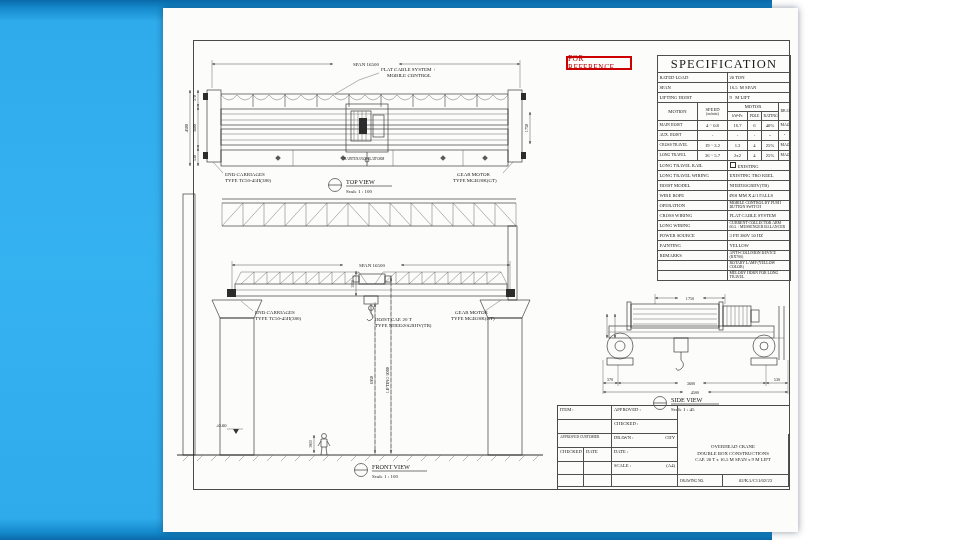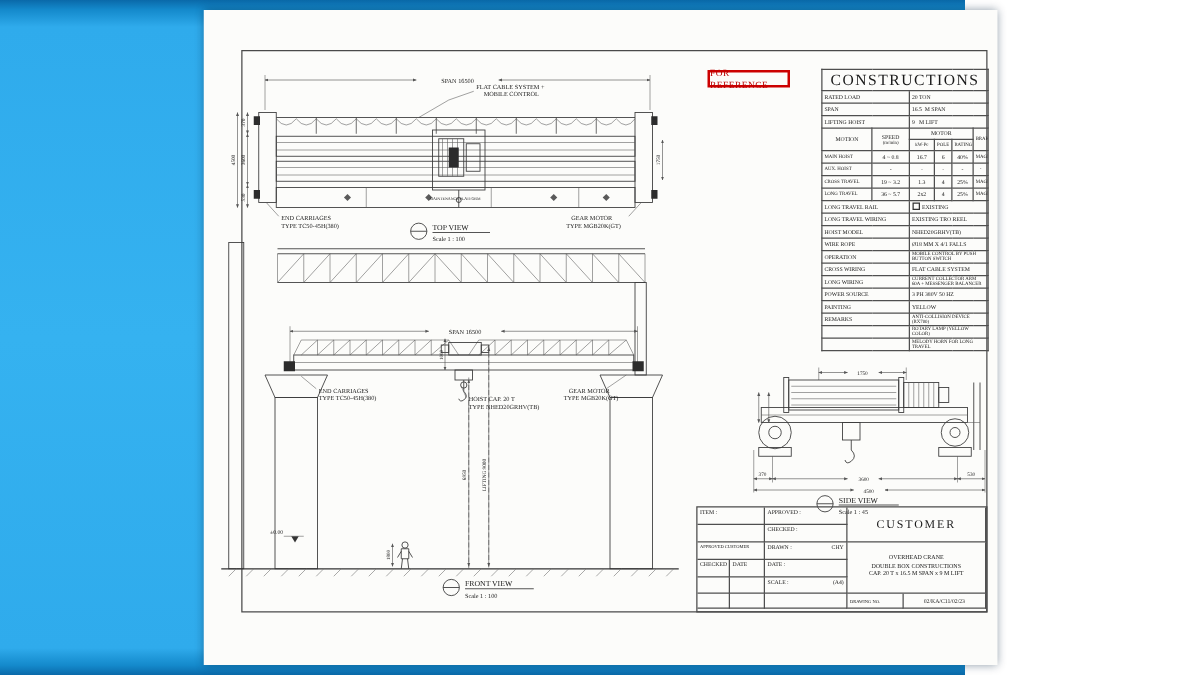--- a/index.html
+++ b/index.html
@@ -399,21 +399,21 @@
     <colgroup>
           <col style="width:40px">
           <col style="width:30px">
           <col style="width:20px">
           <col style="width:14px">
           <col style="width:17px">
           <col style="width:12px">
         </colgroup>
     <tbody>
           <tr>
-            <td class="tt" colspan="6">CONSTRUCTIONS</td>
+            <td class="tt" colspan="6">SPECIFICATION</td>
           </tr>
     <tr class="h10">
             <td colspan="2">RATED LOAD</td>
         <td colspan="4">20 TON</td>
           </tr>
     <tr class="h10">
             <td colspan="2">SPAN</td>
         <td colspan="4"><span>16.5</span>&nbsp;&nbsp;<span>M SPAN</span></td>
           </tr>
     <tr class="h10">
@@ -513,21 +513,20 @@
     <tr class="h10">
             <td colspan="2"></td>
         <td colspan="4" class="tiny">MELODY HORN FOR LONG TRAVEL</td>
           </tr>
   </tbody>
       </table>
 
   <div class="tblock">
     <div style="grid-column:1/3">ITEM :</div>
     <div>APPROVED :</div>
-    <div class="cust">CUSTOMER</div>
     <div style="grid-column:1/3"></div>
     <div>CHECKED :</div>
     <div style="grid-column:1/3" class="tiny">APPROVED CUSTOMER</div>
     <div class="sc">
           <span>DRAWN :</span>
           <span>CHY</span>
         </div>
     <div class="proj">
       <span>OVERHEAD CRANE</span>
       <span>DOUBLE BOX CONSTRUCTIONS</span>

